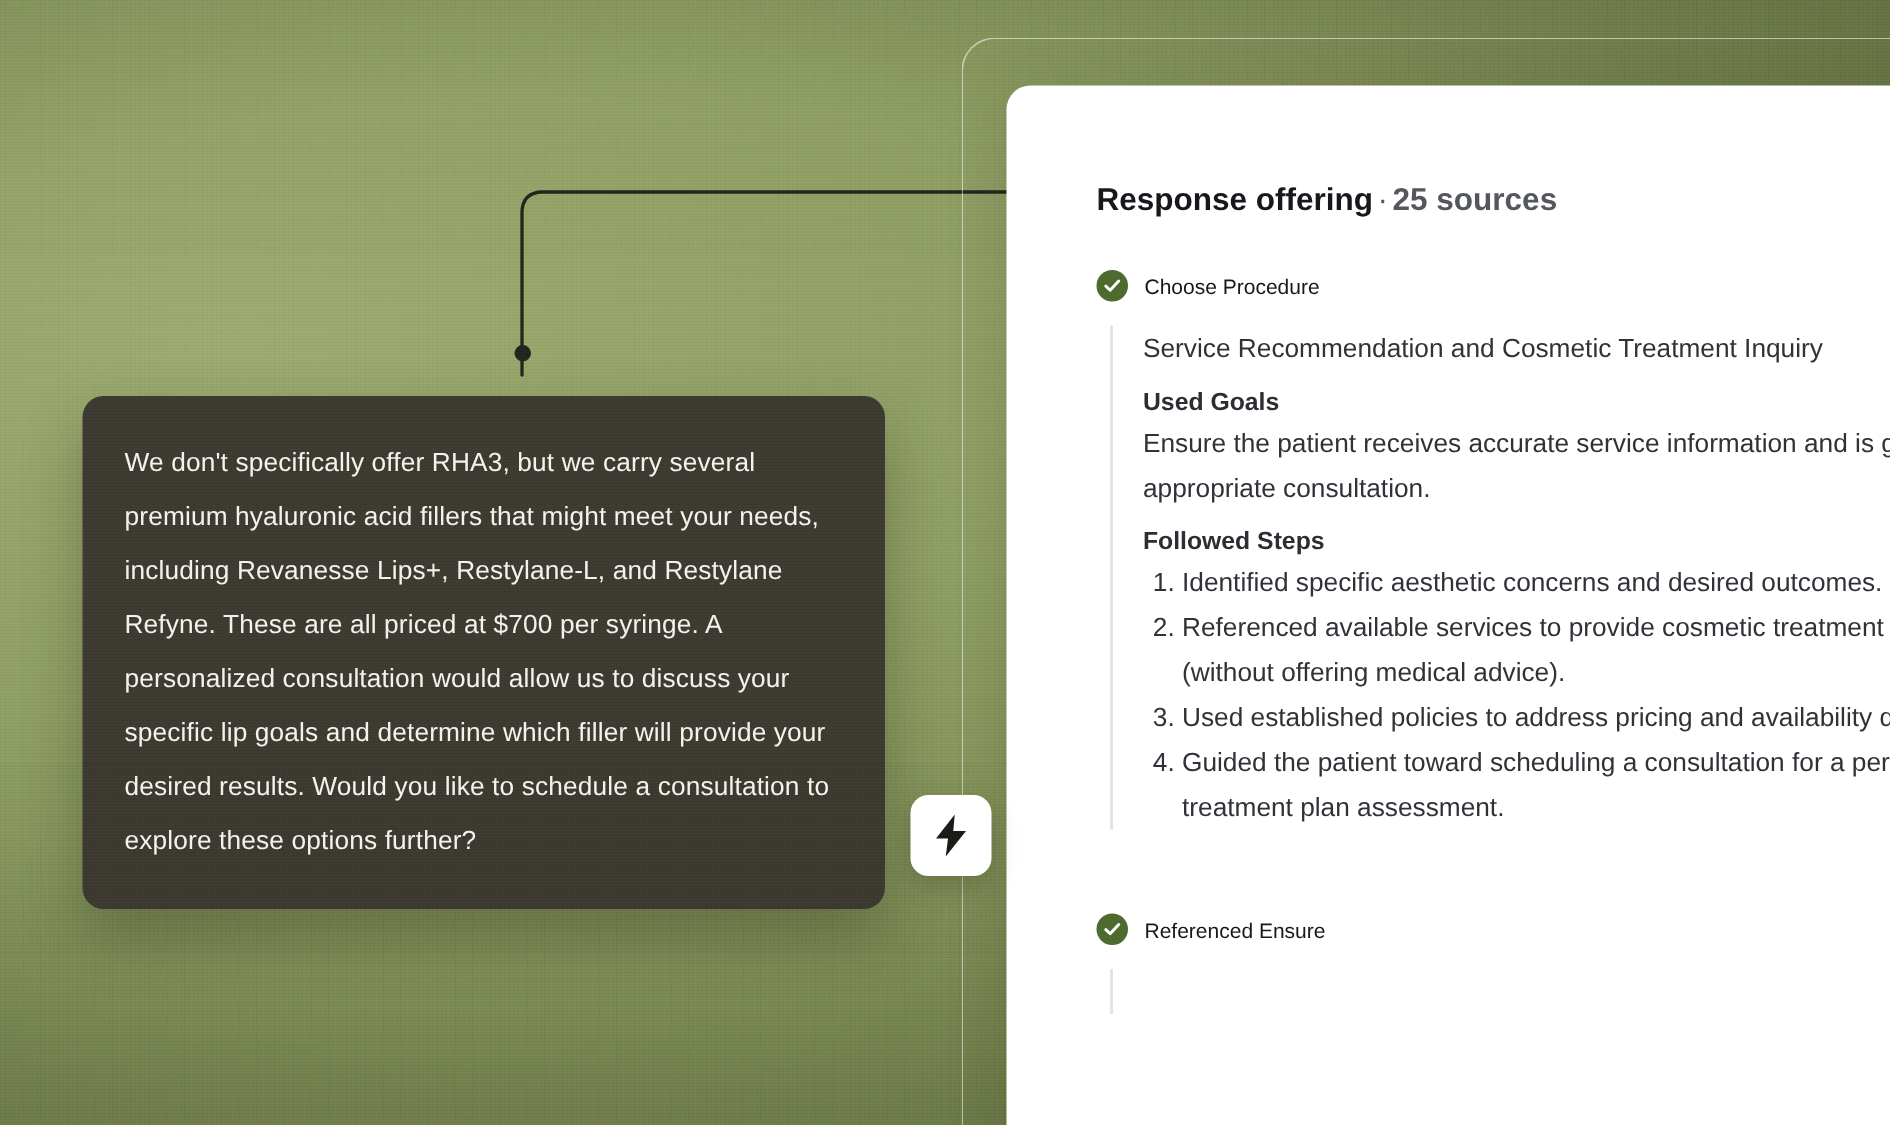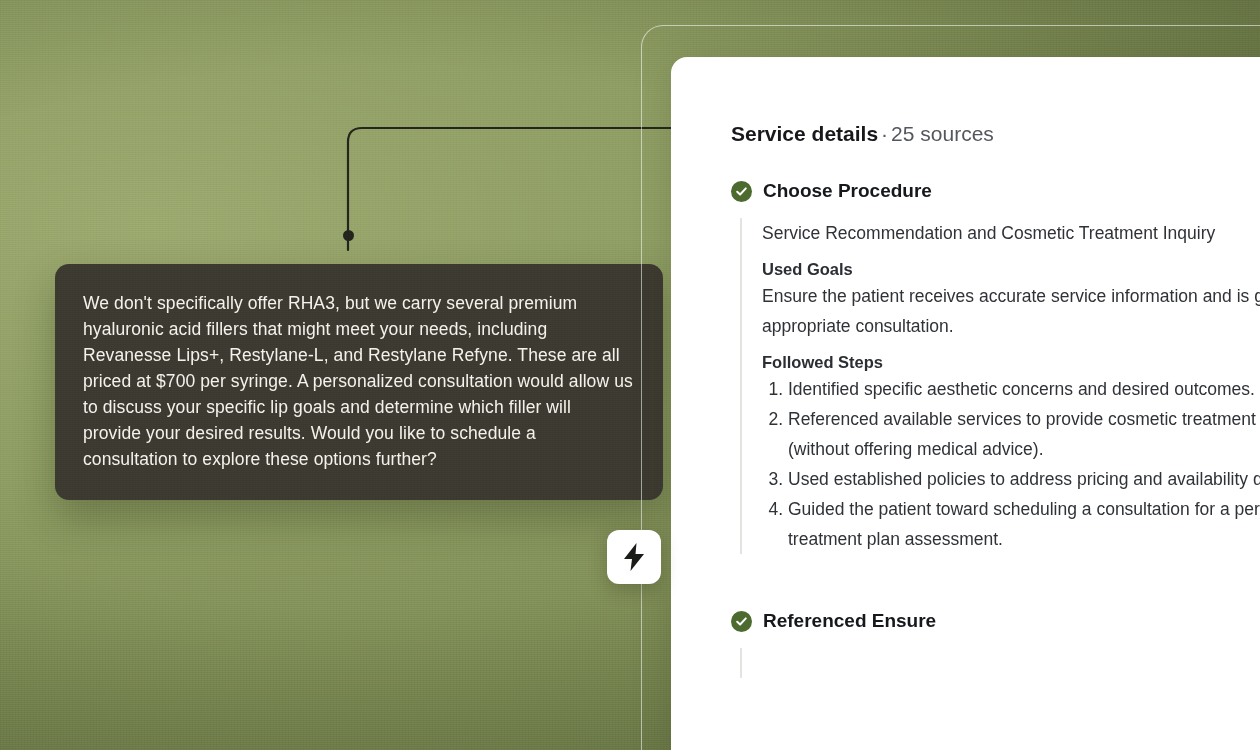--- a/index.html
+++ b/index.html
@@ -63,28 +63,28 @@
   .dot.end-right {
     width: 11px; height: 11px;
     left: 696px; top: 134px;
   }
 
   
   .bubble {
     position: absolute;
     left: 55px;
     top: 264px;
-    width: 608px;
+    width: 535px;
     box-sizing: border-box;
     padding: 26px 30px 28px 28px;
     border-radius: 14px;
     background: #3c3930;
     color: #f4f2ec;
     font-size: 17.5px;
-    line-height: 26px;
+    line-height: 36px;
     letter-spacing: .1px;
     box-shadow: 0 18px 40px rgba(30,35,15,.30);
   }
 
   
   .badge {
     position: absolute;
     left: 607px;
     top: 530px;
     width: 54px;
@@ -134,43 +134,43 @@
   }
 
   
   .resp-title {
     font-size: 21px;
     color: #16181c;
     white-space: nowrap;
     margin-bottom: 34px;
   }
   .resp-title b { font-weight: 700; }
-  .resp-title .muted { color: #54575d; font-weight: 400; }
+  .resp-title .muted { color: #54575d; font-weight: 700; }
   .resp-title .sep { color: #54575d; padding: 0 3px; }
 
   .section { margin-bottom: 26px; }
   .section-head {
     display: flex;
     align-items: center;
     gap: 11px;
     margin-bottom: 16px;
   }
   .check {
     width: 21px; height: 21px;
     border-radius: 50%;
     background: #4d6b2f;
     flex: 0 0 auto;
     display: flex;
     align-items: center;
     justify-content: center;
   }
   .check svg { display: block; }
   .section-title {
-    font-size: 19px;
-    font-weight: 700;
+    font-size: 14px;
+    font-weight: 400;
     color: #16181c;
     white-space: nowrap;
   }
 
   .section-body {
     border-left: 2px solid #e2e4e0;
     padding-left: 20px;
     margin-left: 9px;
     color: #2c2f34;
   }
@@ -224,21 +224,21 @@
     <svg width="22" height="28" viewBox="0 0 22 28" aria-hidden="true">
       <path d="M13.5 0 L1 16 L9 16 L7.5 28 L21 11 L12.5 11 Z" fill="#1a1c18"></path>
     </svg>
   </div>
 
   <div class="device-outer"></div>
   <div class="device-inner">
     <div class="panel-content">
 
       <div class="resp-title">
-        <b>Service details</b><span class="sep">·</span><span class="muted">25 sources</span>
+        <b>Response offering</b><span class="sep">·</span><span class="muted">25 sources</span>
       </div>
 
       <div class="section">
         <div class="section-head">
           <span class="check">
             <svg width="13" height="13" viewBox="0 0 13 13" aria-hidden="true">
               <path d="M2.2 6.8 L5.1 9.5 L10.8 3.4" fill="none" stroke="#ffffff" stroke-width="2" stroke-linecap="round" stroke-linejoin="round"></path>
             </svg>
           </span>
           <span class="section-title">Choose Procedure</span>

